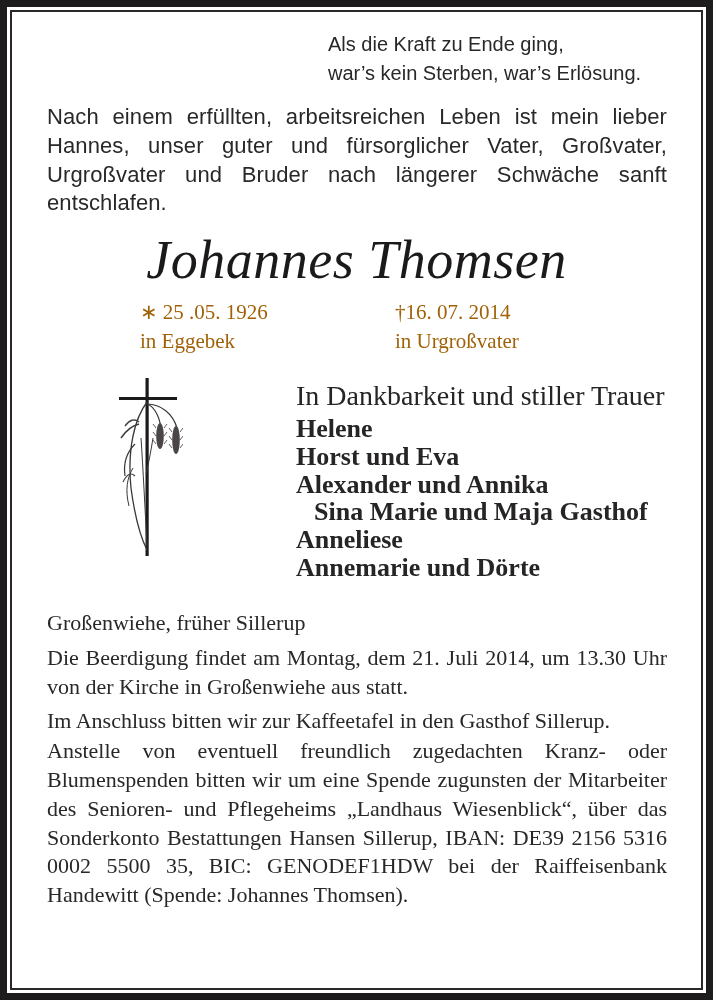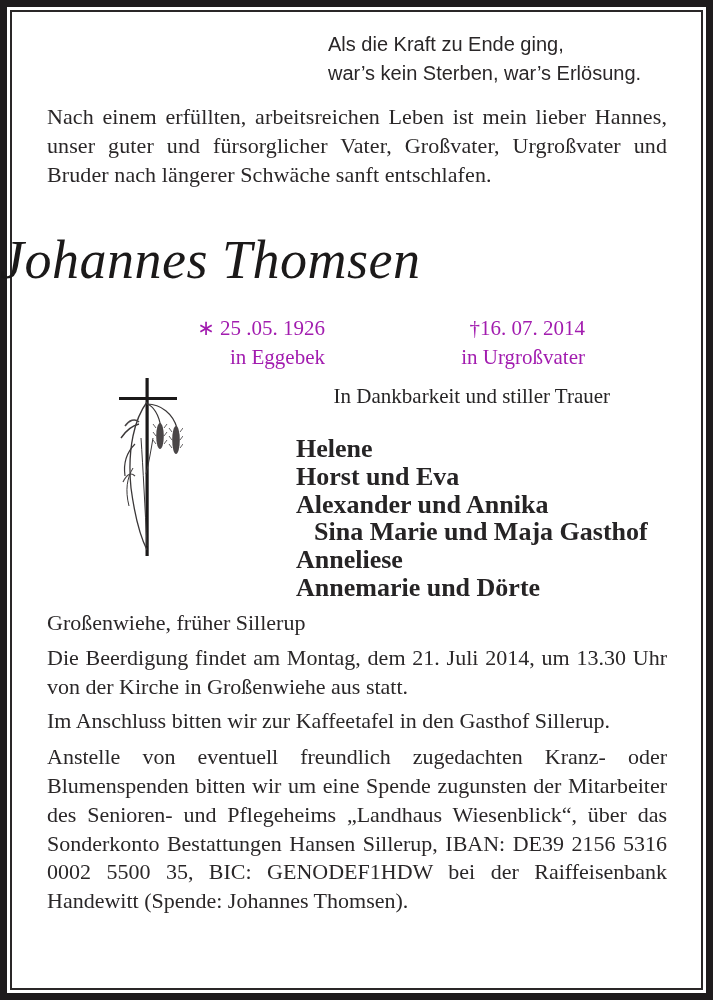--- a/index.html
+++ b/index.html
@@ -6,40 +6,40 @@
   body { width: 713px; height: 1000px; position: relative; overflow: hidden;
          font-family: "DejaVu Serif", "Liberation Serif", serif; color: #262425; }
   .frame-outer { position: absolute; left: 0; top: 0; width: 713px; height: 1000px;
          box-sizing: border-box; border: 7px solid #1e1b1c; }
   .frame-inner { position: absolute; left: 10px; top: 10px; right: 10px; bottom: 10px;
          border: 2px solid #2a2728; }
   .epigraph { position: absolute; left: 328px; top: 30px; font-size: 18.5px; line-height: 29px;
          font-family: Liberation Sans, sans-serif; font-size: 20px; color: #2a2728; }
   .epigraph div { white-space: nowrap; }
   .intro { position: absolute; left: 47px; top: 103px; width: 620px;
-         font-family: Liberation Serif, serif; font-size: 22px; line-height: 28.8px;
+         font-family: Liberation Sans, sans-serif; font-size: 22px; line-height: 28.8px;
          text-align: justify; color: #2a2728; letter-spacing: 0.1px; }
-  .name { position: absolute; left: 0; width: 713px; top: 228px; 
+  .name { position: absolute; left: 0; width: 713px; top: 228px; text-align: center;
          font-family: "Liberation Serif", serif; font-style: italic; font-size: 54px;
          line-height: 64px; color: #1b1919; letter-spacing: 0.5px; }
-  .dates { position: absolute; top: 314px; font-family: "Liberation Serif", serif; font-size: 21px;
-         line-height: 29px; color: #a21caf; text-align: right; }
+  .dates { position: absolute; top: 298px; font-family: "Liberation Serif", serif; font-size: 21px;
+         line-height: 29px; color: #a16207; text-align: left; }
   .dates.left { left: 140px; width: 185px; }
   .dates.right { left: 395px; width: 190px; }
   .cross { position: absolute; left: 113px; top: 378px; width: 70px; height: 180px; }
   .mourners { position: absolute; left: 296px; top: 381px; font-family: "Liberation Serif", serif;
          color: #262425; }
-  .mourners .lead { font-size: 21px; line-height: 30px; margin-bottom: 24px; white-space: nowrap; text-align: center; }
+  .mourners .lead { font-size: 28px; line-height: 30px; margin-bottom: 4px; white-space: nowrap; text-align: center; }
   .mourners .nm { font-weight: bold; font-size: 26px; line-height: 27.8px; white-space: nowrap; }
   .mourners .nm.indent { padding-left: 18px; }
   .closing { position: absolute; left: 47px; top: 609px; width: 620px;
          font-family: "Liberation Serif", serif; font-size: 22px; line-height: 28.8px;
          color: #2a2728; text-align: justify; }
   .closing p { margin: 0 0 6px 0; }
-  .closing p.tight { margin-bottom: 7px; }
+  .closing p.tight { margin-bottom: 1px; }
 </style>
 </head>
 <body>
 
 <div class="frame-outer"></div>
 <div class="frame-inner"></div>
 
 <div class="epigraph">
   <div>Als die Kraft zu Ende ging,</div>
   <div>war’s kein Sterben, war’s Erlösung.</div>

